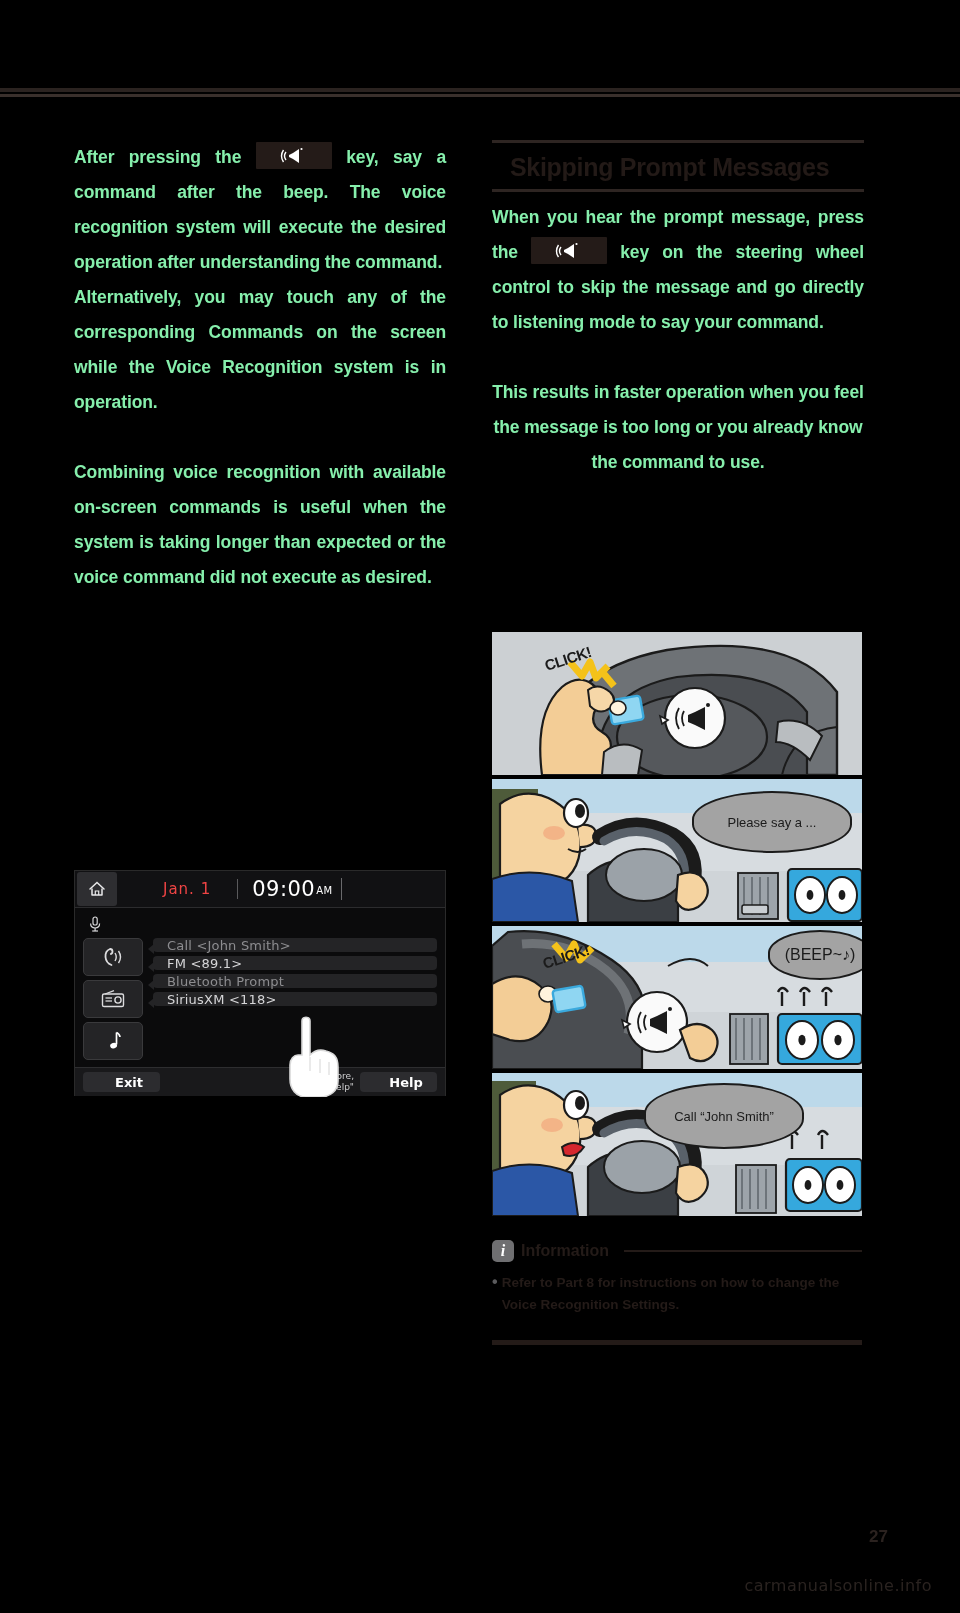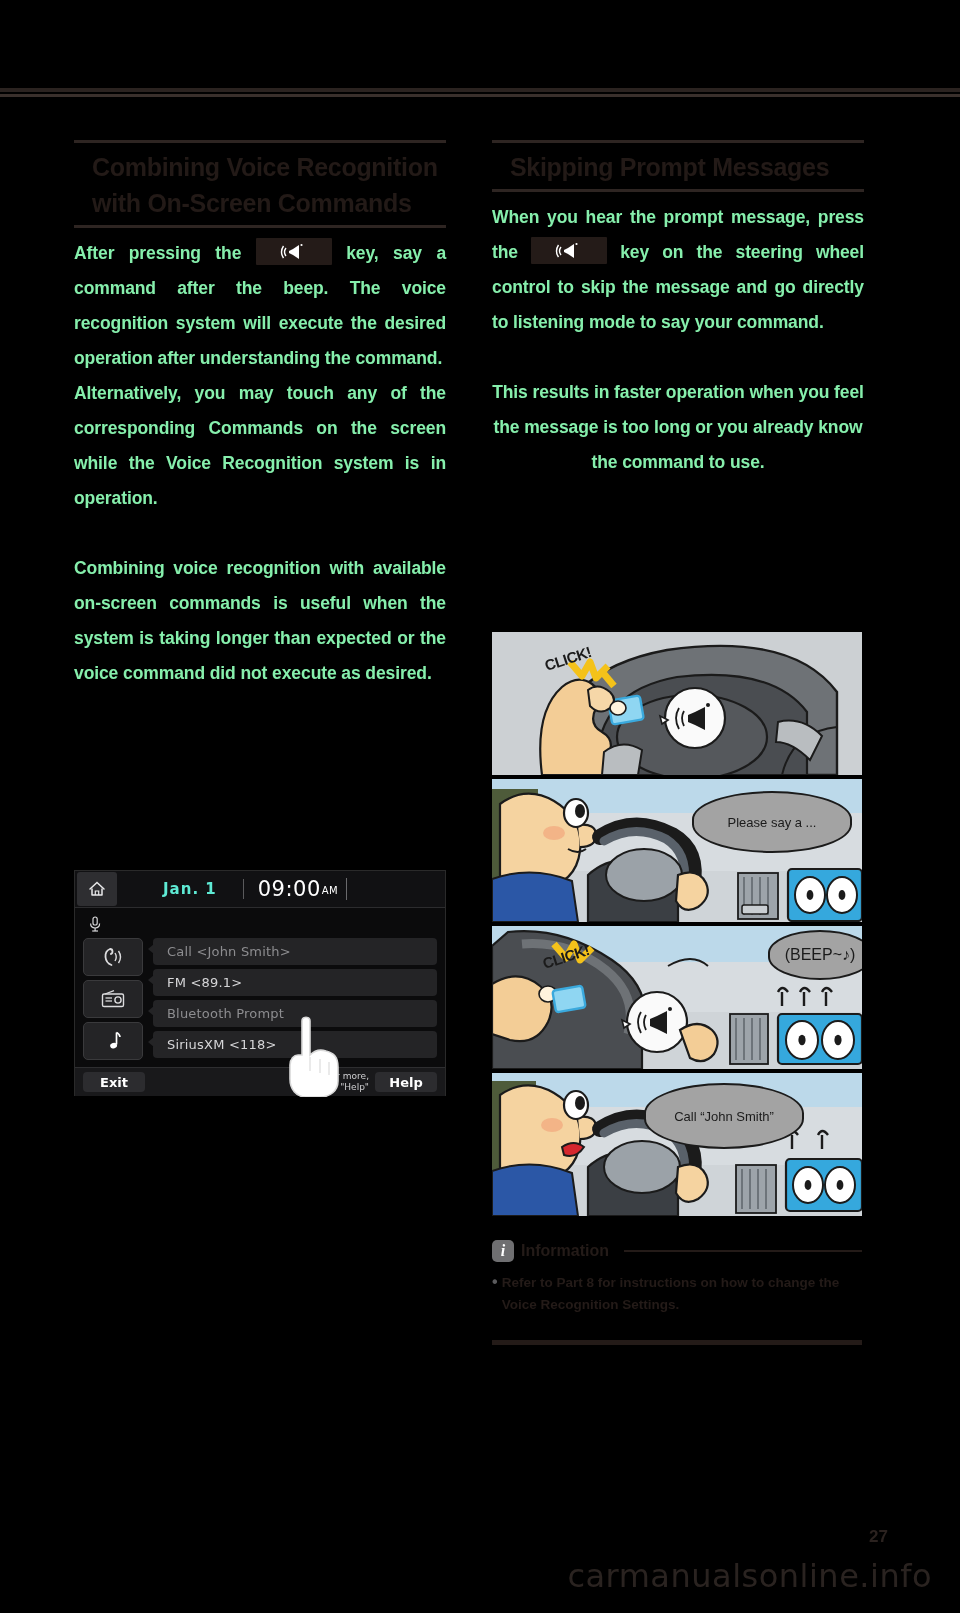--- a/index.html
+++ b/index.html
@@ -50,54 +50,54 @@
     font-family:"DejaVu Sans", sans-serif;
   }
   .screen-top{
     position:relative;height:36px;background:#111113;border-bottom:1px solid #2c2c2e;
     display:flex;align-items:center;
   }
   .home-btn{
     width:40px;height:34px;margin-left:2px;background:#2e2e31;border-radius:3px;
     display:flex;align-items:center;justify-content:center;
   }
-  .sc-date{color:#5eead4;font-size:15px;margin-left:46px;letter-spacing:1px;font-weight:bold;}
+  .sc-date{color:#ef4444;font-size:15px;margin-left:46px;letter-spacing:1px;}
   .sc-divider{width:1px;height:20px;background:#5a5a5c;margin-left:26px;}
   .sc-time{color:#fff;font-size:21px;margin-left:14px;letter-spacing:0.5px;}
   .sc-ampm{font-size:10px;vertical-align:2px;margin-left:1px;}
   .sc-caret{width:1px;height:22px;background:#6a6a6c;margin-left:8px;}
 
   .screen-body{position:relative;height:188px;background:#0b0b0c;padding:6px 8px 0 8px;box-sizing:border-box;}
   .mic-row{height:20px;display:flex;align-items:center;padding-left:4px;}
   .cmd-grid{display:flex;margin-top:4px;}
   .icon-col{width:60px;display:flex;flex-direction:column;gap:4px;}
   .icon-tile{
     height:36px;background:#242426;border:1px solid #3a3a3c;border-radius:5px;
     display:flex;align-items:center;justify-content:center;
   }
   .list-col{flex:1;margin-left:10px;display:flex;flex-direction:column;gap:4px;}
   .cmd-row{
-    position:relative;height:27px;background:#242426;border-radius:4px;
+    position:relative;height:14px;background:#242426;border-radius:4px;
     display:flex;align-items:center;padding-left:14px;
     color:#d6d6d8;font-size:13px;letter-spacing:0.2px;
   }
   .cmd-row.dim{color:#8d8d90;}
   .cmd-row:before{
     content:"";position:absolute;left:-5px;top:6px;width:0;height:0;
     border-top:5px solid transparent;border-bottom:5px solid transparent;
     border-right:6px solid #242426;
   }
   .screen-bottom{
     position:absolute;left:0;bottom:0;width:100%;height:28px;background:#19191b;
     border-top:1px solid #2e2e30;display:flex;align-items:center;
   }
   .sb-btn{
     height:20px;min-width:62px;background:#2c2c2f;border-radius:4px;
     display:flex;align-items:center;justify-content:center;
-    color:#fff;font-size:13px;font-weight:bold;position:relative;
+    color:#fff;font-size:13px;font-weight:bold;position:relative;padding-left:15px;
   }
   .sb-btn.exit{margin-left:8px;}
   .sb-btn.help{margin-left:auto;margin-right:8px;}
   .sb-hint{
     flex:1;text-align:right;color:#cfcfd1;font-size:9px;line-height:11px;
     padding-right:6px;
   }
   .hand{
     position:absolute;left:205px;top:140px;width:74px;height:86px;z-index:5;
     pointer-events:none;
@@ -132,40 +132,35 @@
   .info-body{
     display:flex;margin-top:10px;font-size:13.5px;line-height:22px;font-weight:bold;color:#241b18;
   }
   .info-bullet{width:14px;color:#5b5b5d;font-size:16px;line-height:20px;}
   .info-rule{position:absolute;left:492px;top:1340px;width:370px;height:5px;background:#241b18;}
 
   .pagenum{
     position:absolute;right:72px;bottom:66px;color:#2b221f;font-size:17px;font-weight:bold;
   }
   .watermark{
-    position:absolute;right:28px;bottom:18px;color:#2a2320;font-size:32px;
+    position:absolute;right:28px;bottom:18px;color:#2a2320;font-size:16px;
     font-family:"DejaVu Sans",sans-serif;letter-spacing:0.5px;
   }
 </style>
 </head>
 <body>
 
 <div class="page">
 
   <div class="topband"></div>
   <div class="rule-a"></div>
   <div class="rule-b"></div>
   <div class="paper"></div>
 
   <div class="col col-left">
-    <div class="head-wrap">
-      <div class="head-rule-top"></div>
-      <h2 class="head">Combining Voice Recognition with On-Screen Commands</h2>
-      <div class="head-rule-bot"></div>
-    </div>
 
     <p class="body">
       <span>After pressing the</span>
       <span class="keybox">
         <svg width="30" height="20" viewBox="0 0 30 20" aria-hidden="true">
           <path d="M20 3 L20 17 L14 13 L14 7 Z" fill="#fff"></path>
           <path d="M14 7 L10 9 L10 11 L14 13 Z" fill="#fff"></path>
           <path d="M7 6 Q4 10 7 14" stroke="#fff" stroke-width="1.4" fill="none"></path>
           <path d="M4.5 4 Q0.5 10 4.5 16" stroke="#fff" stroke-width="1.4" fill="none"></path>
           <circle cx="22.5" cy="3" r="1.1" fill="#fff"></circle>

